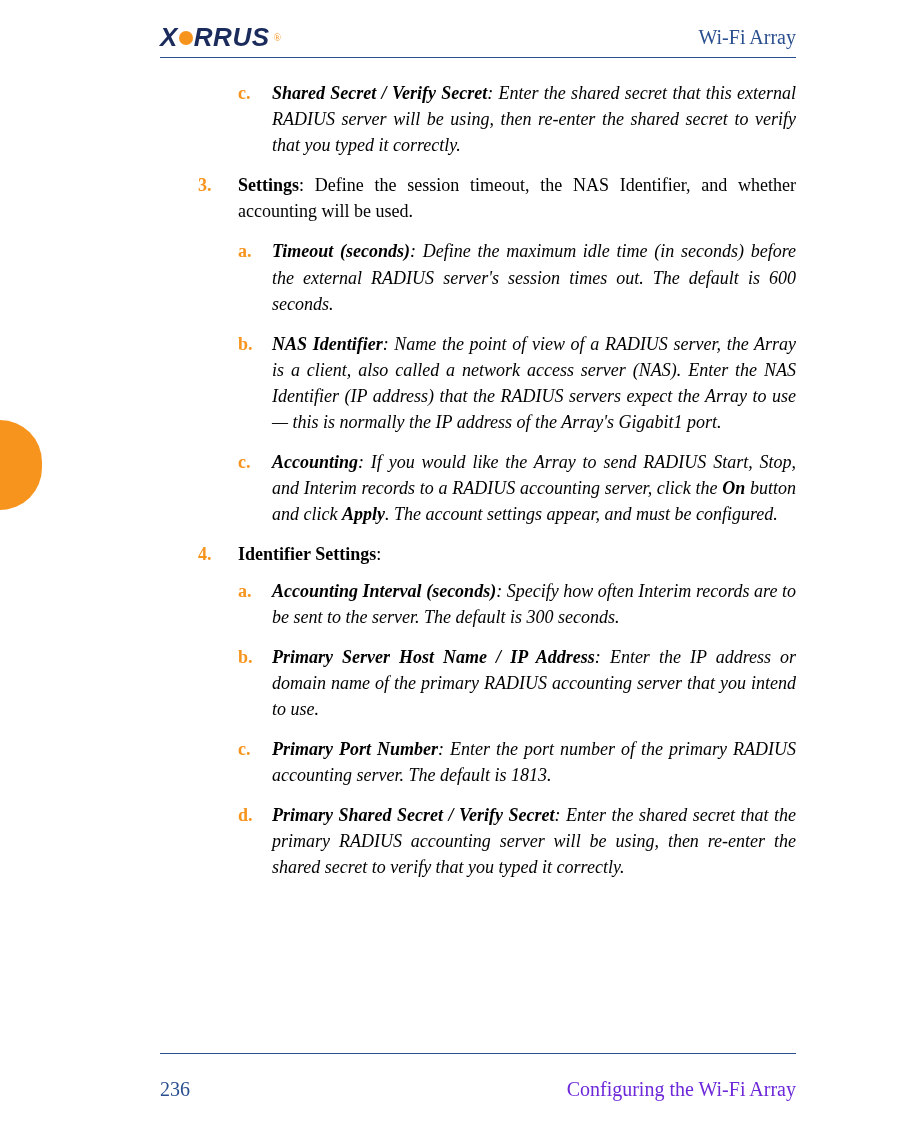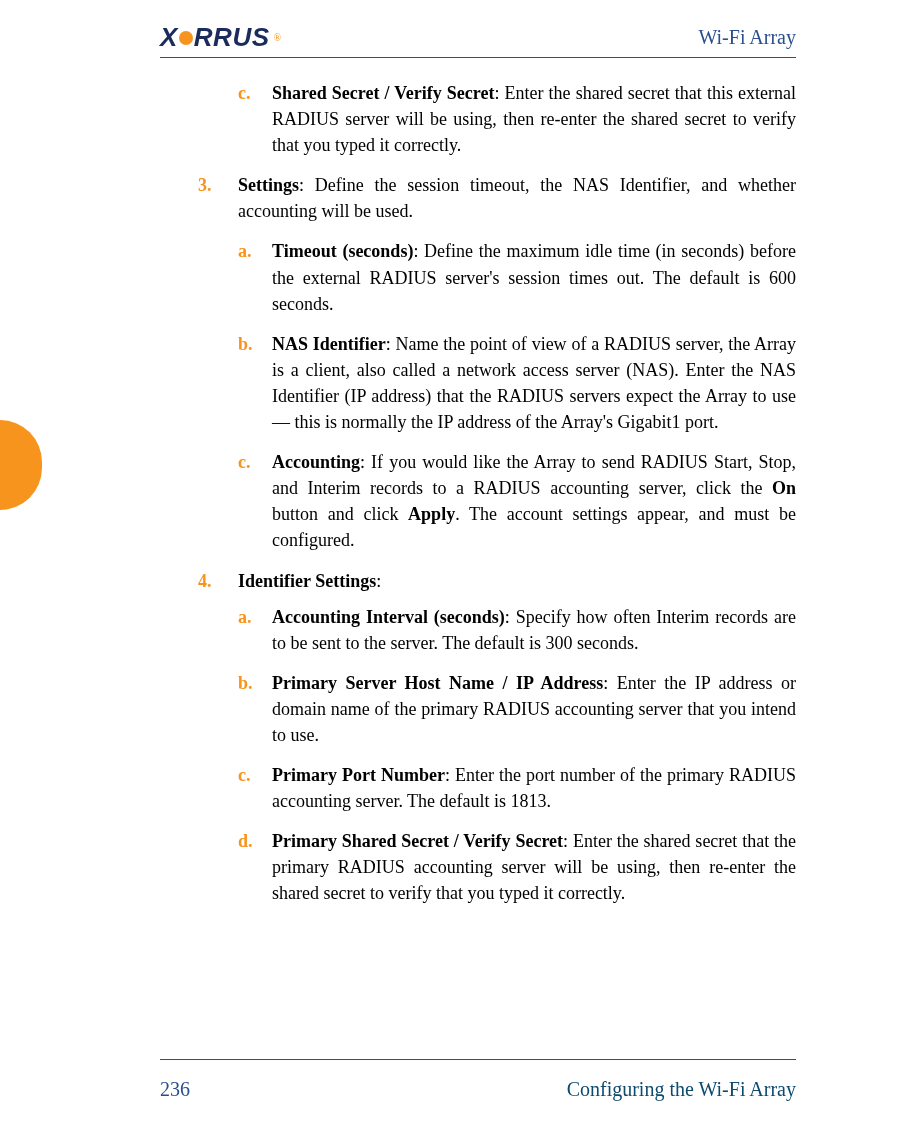--- a/index.html
+++ b/index.html
@@ -89,34 +89,34 @@
       display: flex;
       margin-bottom: 14px;
       margin-left: 40px;
     }
     .sub-marker {
       color: #f7941d;
       font-weight: bold;
       min-width: 34px;
       flex-shrink: 0;
     }
-    .sub-body { flex: 1; text-align: justify; }
+    .sub-body { flex: 1; text-align: justify; font-style: italic; }
     .b { font-weight: bold; }
     .footer {
       position: absolute;
       bottom: 36px;
       left: 160px;
       right: 105px;
       border-top: 1.5px solid #2a4f8f;
       display: flex;
       justify-content: space-between;
-      padding-top: 18px;
+      padding-top: 24px;
     }
     .page-num { color: #2a4f8f; font-size: 20px; }
-    .footer-title { color: #0c4a6e; font-size: 20px; }
+    .footer-title { color: #6d28d9; font-size: 20px; }
   </style>
 </head>
 <body>
 
 <div class="page">
 
   <div class="header">
     <div class="logo">
       <span class="logo-text">X</span>
         <span class="logo-dot"></span>

